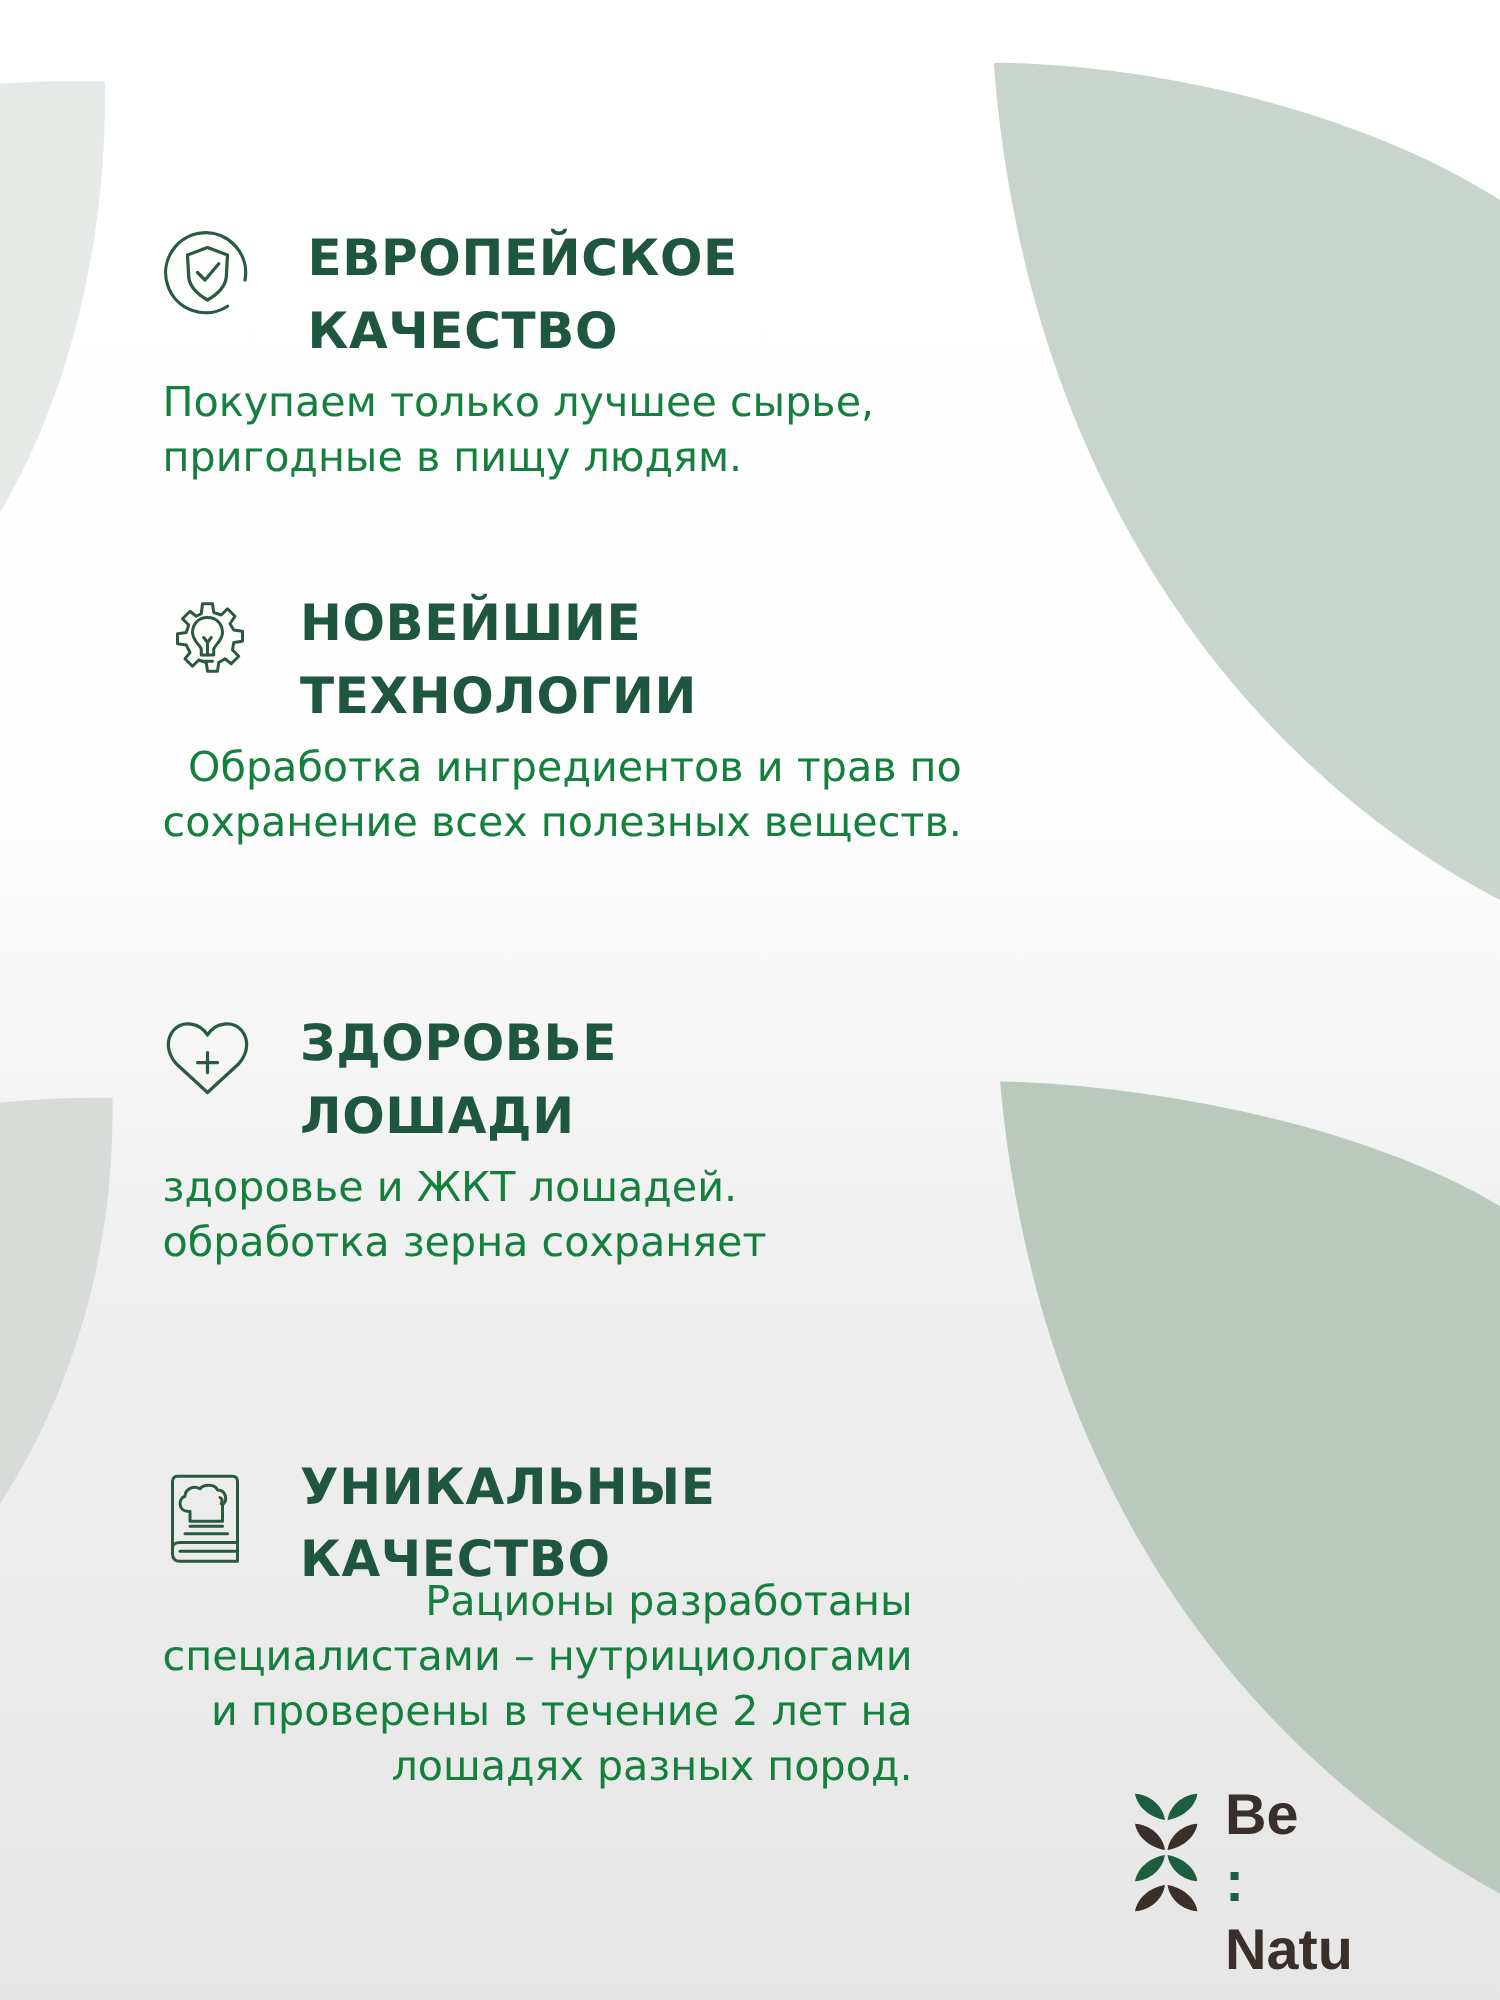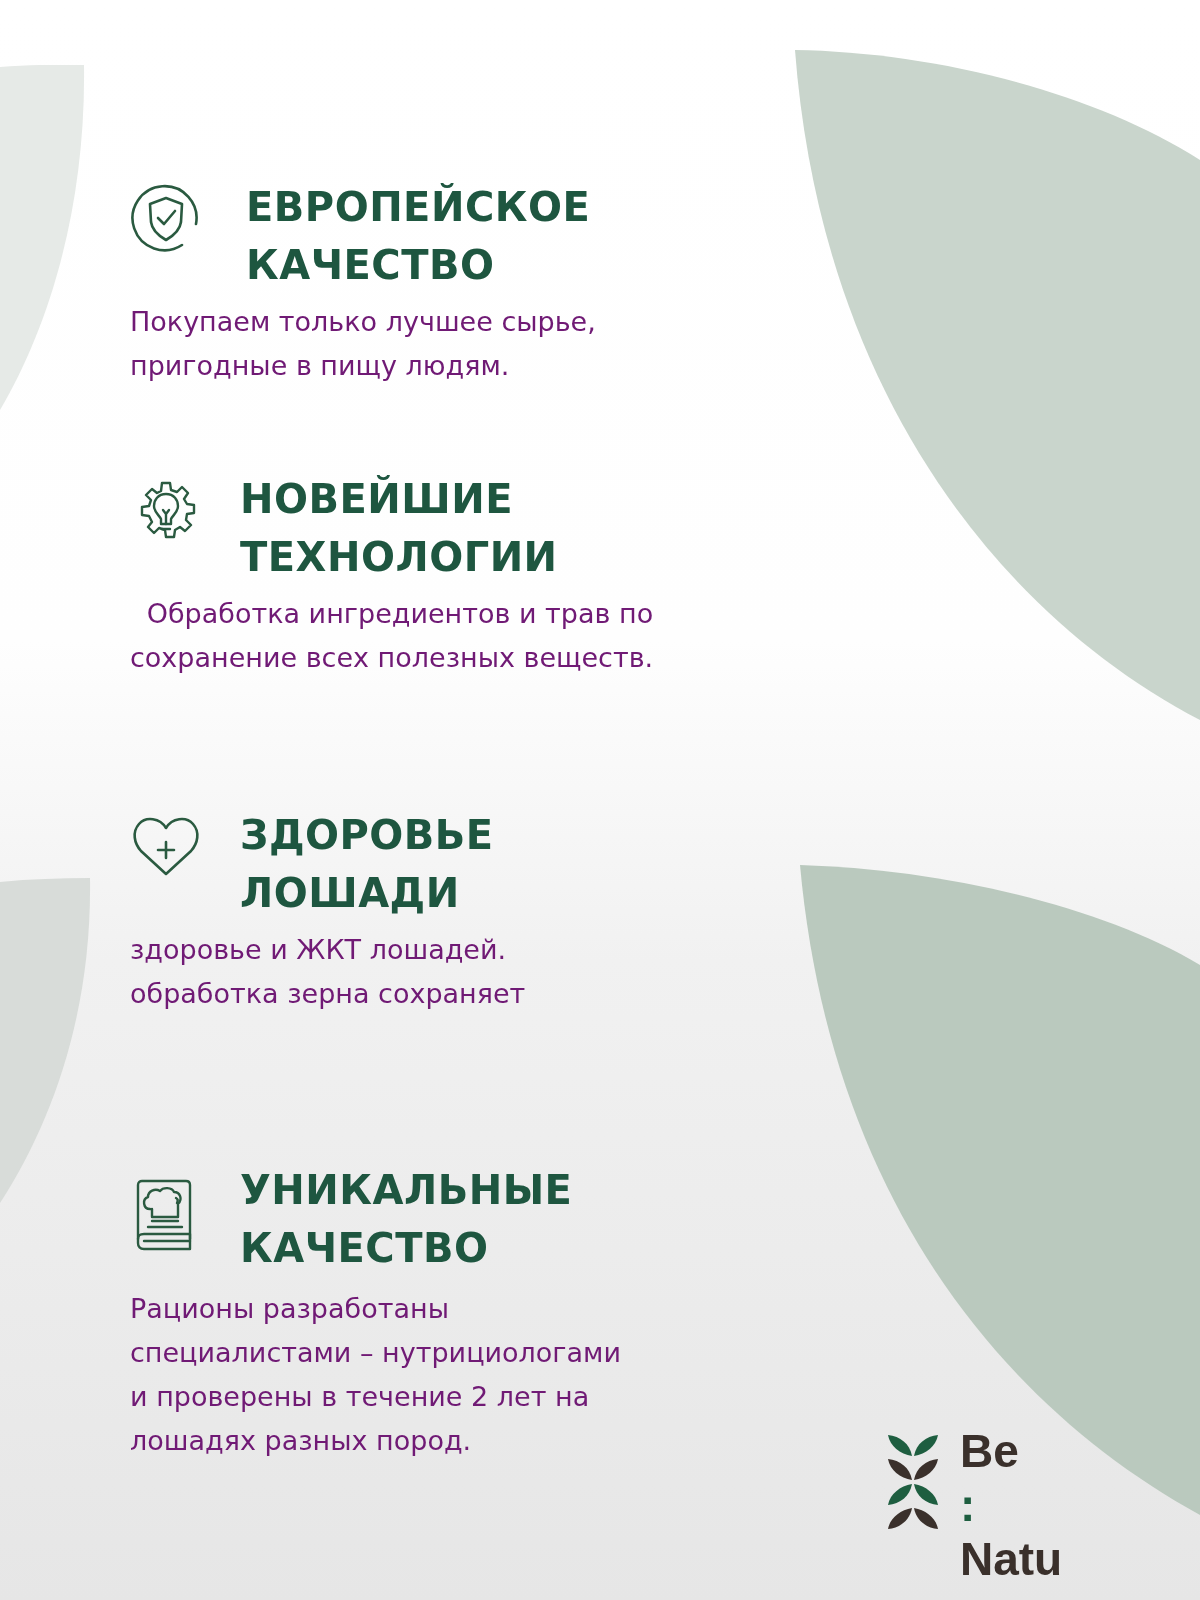--- a/index.html
+++ b/index.html
@@ -15,25 +15,25 @@
     .icon svg { width: 100%; height: 100%; display: block; }
     .heading {
       position: absolute; left: 96px; margin: 16px;
       color: #1e5640; font-weight: 700; font-size: 40px; line-height: 58px;
       font-family: "DejaVu Sans", "Liberation Sans", sans-serif;
       letter-spacing: 0.5px; white-space: nowrap;
     }
     .heading span { display: block; }
     .body-text {
       position: absolute; left: 0; margin: 0;
-      color: #701a75; font-size: 27px; line-height: 44px; white-space: nowrap;
+      color: #15803d; font-size: 33px; line-height: 44px; white-space: nowrap;
       font-family: "DejaVu Sans", "Liberation Sans", sans-serif;
     }
     .body-text span { display: block; }
-    .logo { position: absolute; left: 888px; top: 1430px; width: 210px; height: 110px; }
+    .logo { position: absolute; left: 908px; top: 1430px; width: 210px; height: 110px; }
     .logo-mark { position: absolute; left: 0; top: 2px; width: 50px; height: 100px; }
     .logo-text {
       position: absolute; left: 72px; top: -6px; color: #3a302b;
       font-weight: 700; font-size: 46px; line-height: 54px;
       font-family: "Liberation Sans", "DejaVu Sans", sans-serif;
     }
     .logo-text span { display: block; }
     .logo-colon { color: #1e5e40; }
   </style>
 </head>
@@ -123,21 +123,21 @@
       <path d="M20 30 C 13 30, 12 20, 18 18 C 18 12, 25 9, 30 12 C 33 8, 42 8, 44 13 C 50 13, 53 20, 48 25 L48 38 L22 38 L22 30"></path>
       <path d="M22 42 L48 42"></path>
       <path d="M18 48 L52 48"></path>
       <path d="M46 19 C 48 20, 48 22, 47 24"></path>
     </svg>
   </div>
   <h2 class="heading" style="top:-10px; left:94px;">
     <span>УНИКАЛЬНЫЕ</span>
     <span>КАЧЕСТВО</span>
   </h2>
-  <p class="body-text" style="top:132px;">
+  <p class="body-text" style="top:104px;text-align:right;">
     <span>Рационы разработаны</span>
     <span>специалистами – нутрициологами</span>
     <span>и проверены в течение 2 лет на</span>
     <span>лошадях разных пород.</span>
   </p>
 </section>
 
 <div class="logo">
   <div class="logo-mark">
     <svg viewBox="0 0 50 100" width="50" height="100">

